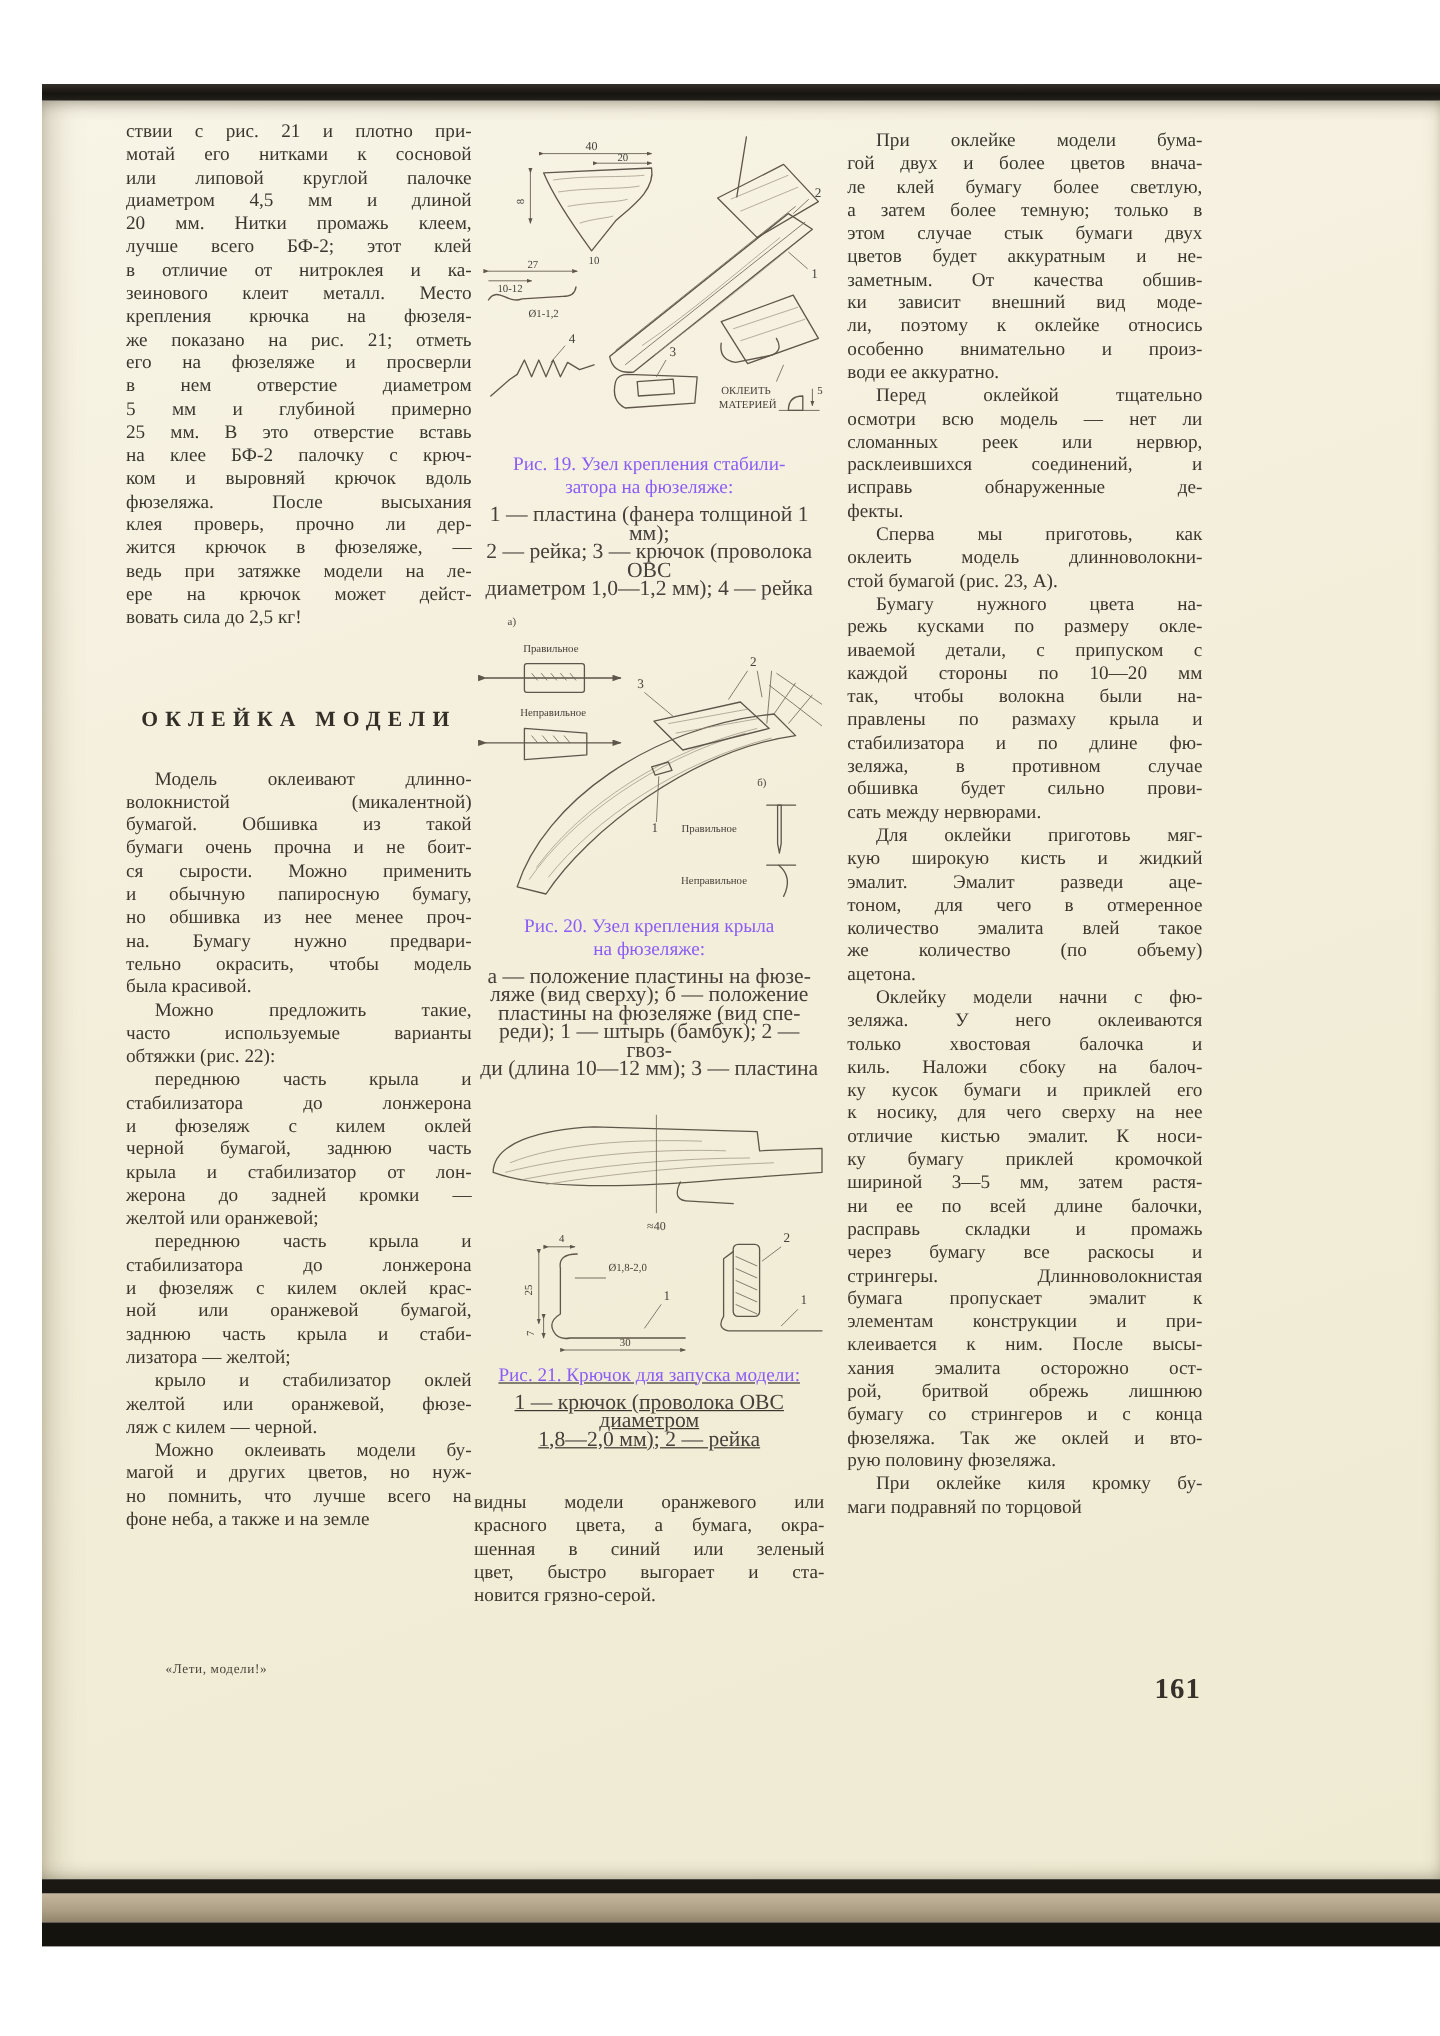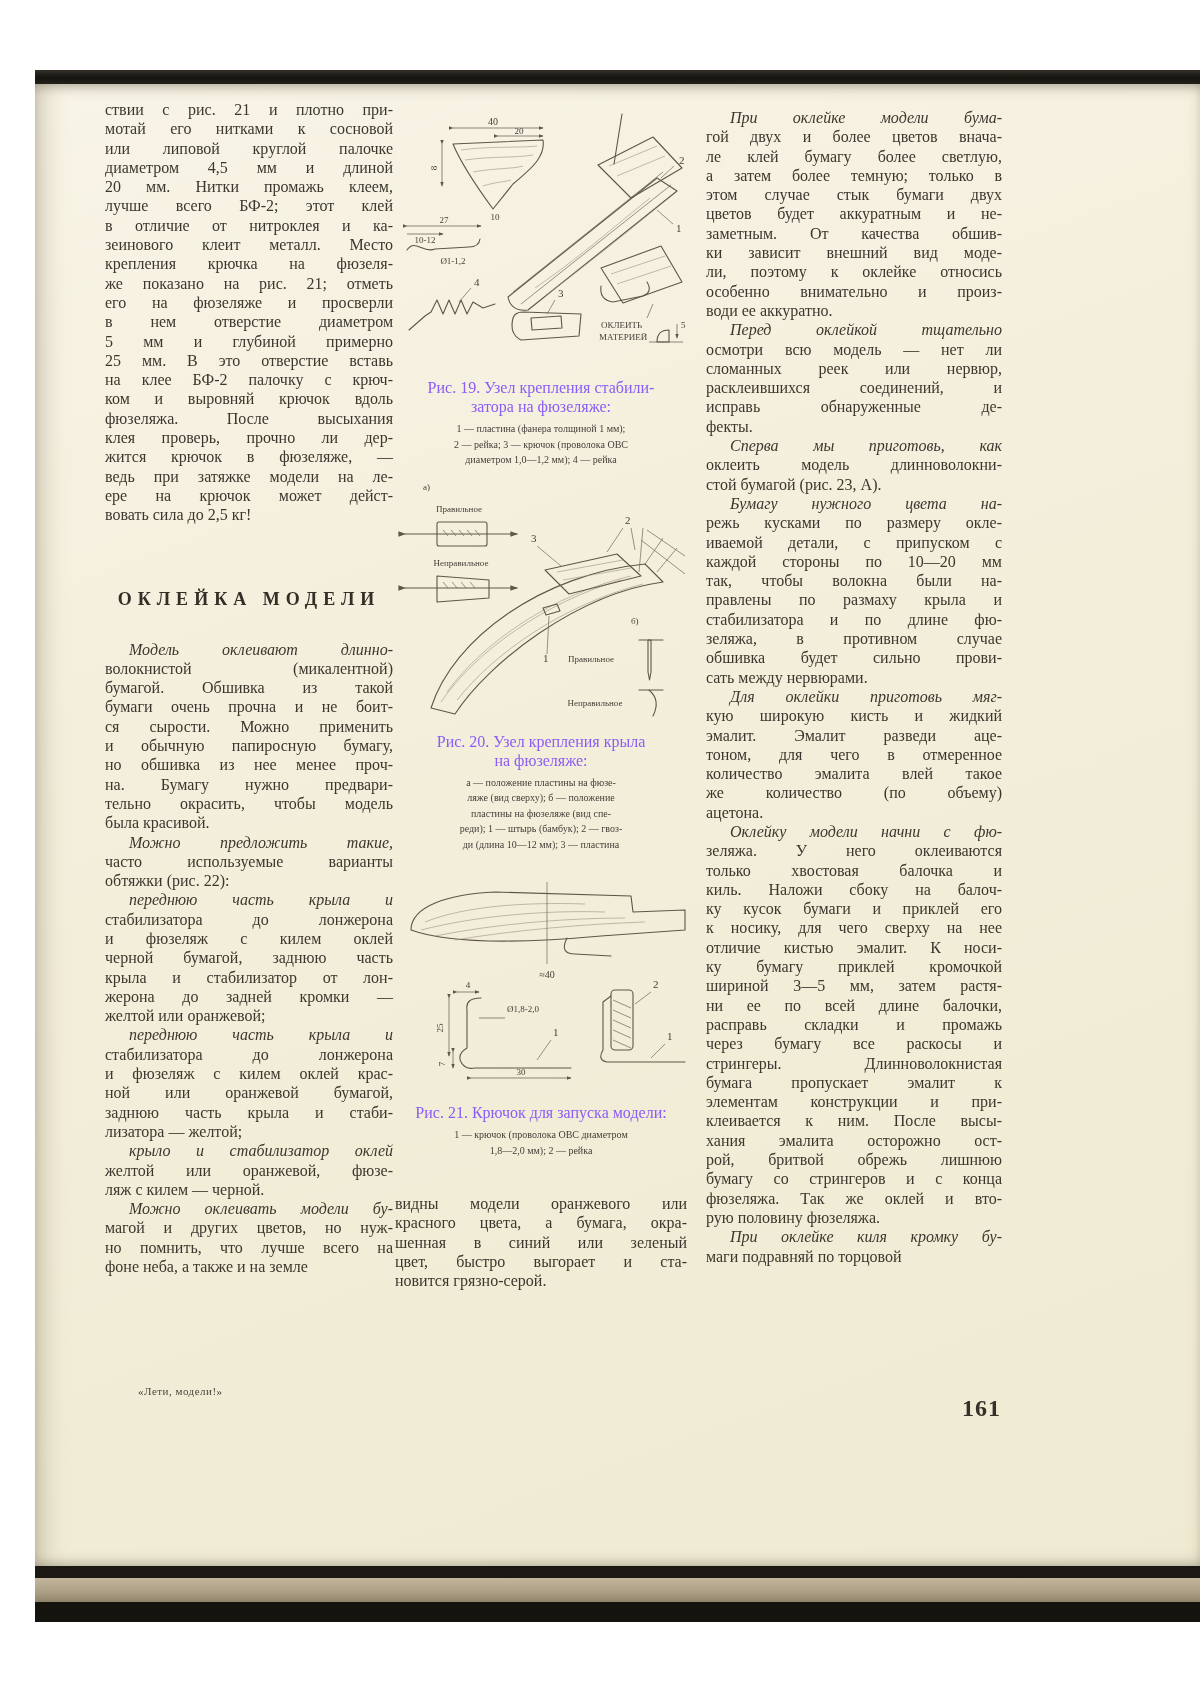--- a/index.html
+++ b/index.html
@@ -25,34 +25,34 @@
   .band-bottom-3{position:absolute;left:35px;top:1602px;width:1165px;height:20px;background:#15130e;}
 
   .col{position:absolute;}
   #col1{left:105px;top:100px;width:288px;}
   #col2{left:395px;top:106px;width:292px;}
   #col3{left:706px;top:108px;width:296px;}
 
   .para{font-size:16px;line-height:19.3px;color:#3b372e;}
   .jline{text-align:justify;text-align-last:justify;}
   .para .jline:last-child{text-align-last:left;}
-  .ind .jline:first-child{text-indent:24px;font-style:italic;}
+  .ind .jline:first-child{text-indent:24px;}
 
   .heading{
     margin:64px 0 30px 0;font-weight:bold;font-size:18px;letter-spacing:6px;
     text-align:center;color:#332f26;white-space:nowrap;
   }
 
   .figure{display:block;margin:0 auto;}
   .cap{margin-top:22px;}
   .cap-title{font-size:16px;line-height:19px;text-align:center;color:#8b5cf6;}
-  .cap-legend{margin-top:5px;font-size:10px;line-height:15.5px;text-align:center;color:#45403a;}
+  .cap-legend{margin-top:5px;font-size:18px;line-height:15.5px;text-align:center;color:#45403a;}
   .cline,.lline{text-align:center;}
   #cap20{margin-top:12px;}
-  #cap21{margin-top:17px;}
+  #cap21{margin-top:4px;text-decoration:underline;}
   #fig20{margin-top:8px;}
   #fig21{margin-top:8px;}
   #mid-para{margin-top:36px;}
 
   .imprint{
     position:absolute;left:138px;top:1385px;font-size:11px;letter-spacing:.5px;color:#4a443a;
   }
   .page-number{
     position:absolute;left:962px;top:1395px;font-size:24px;color:#35312a;font-weight:bold;letter-spacing:1px;
   }

